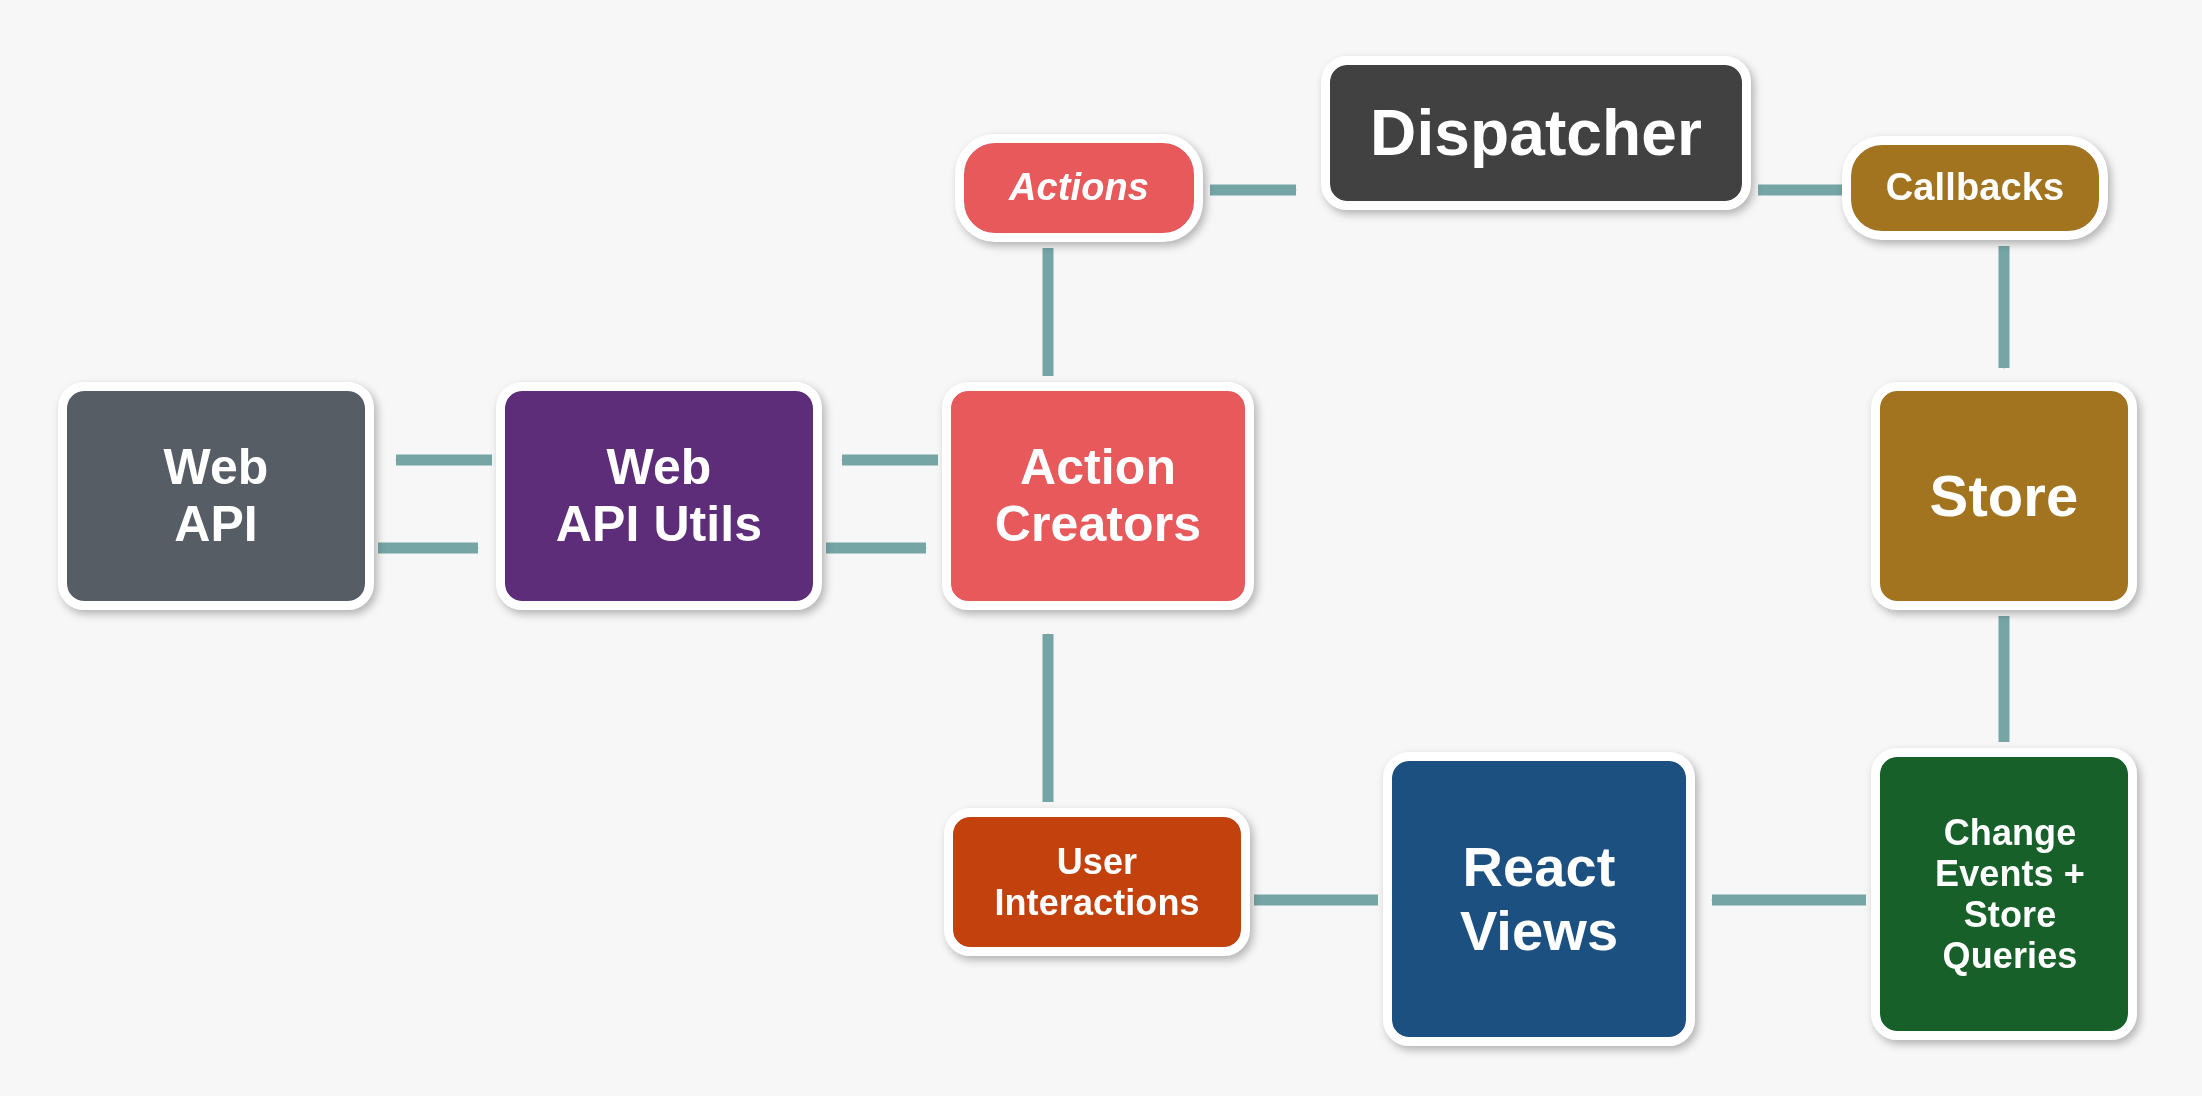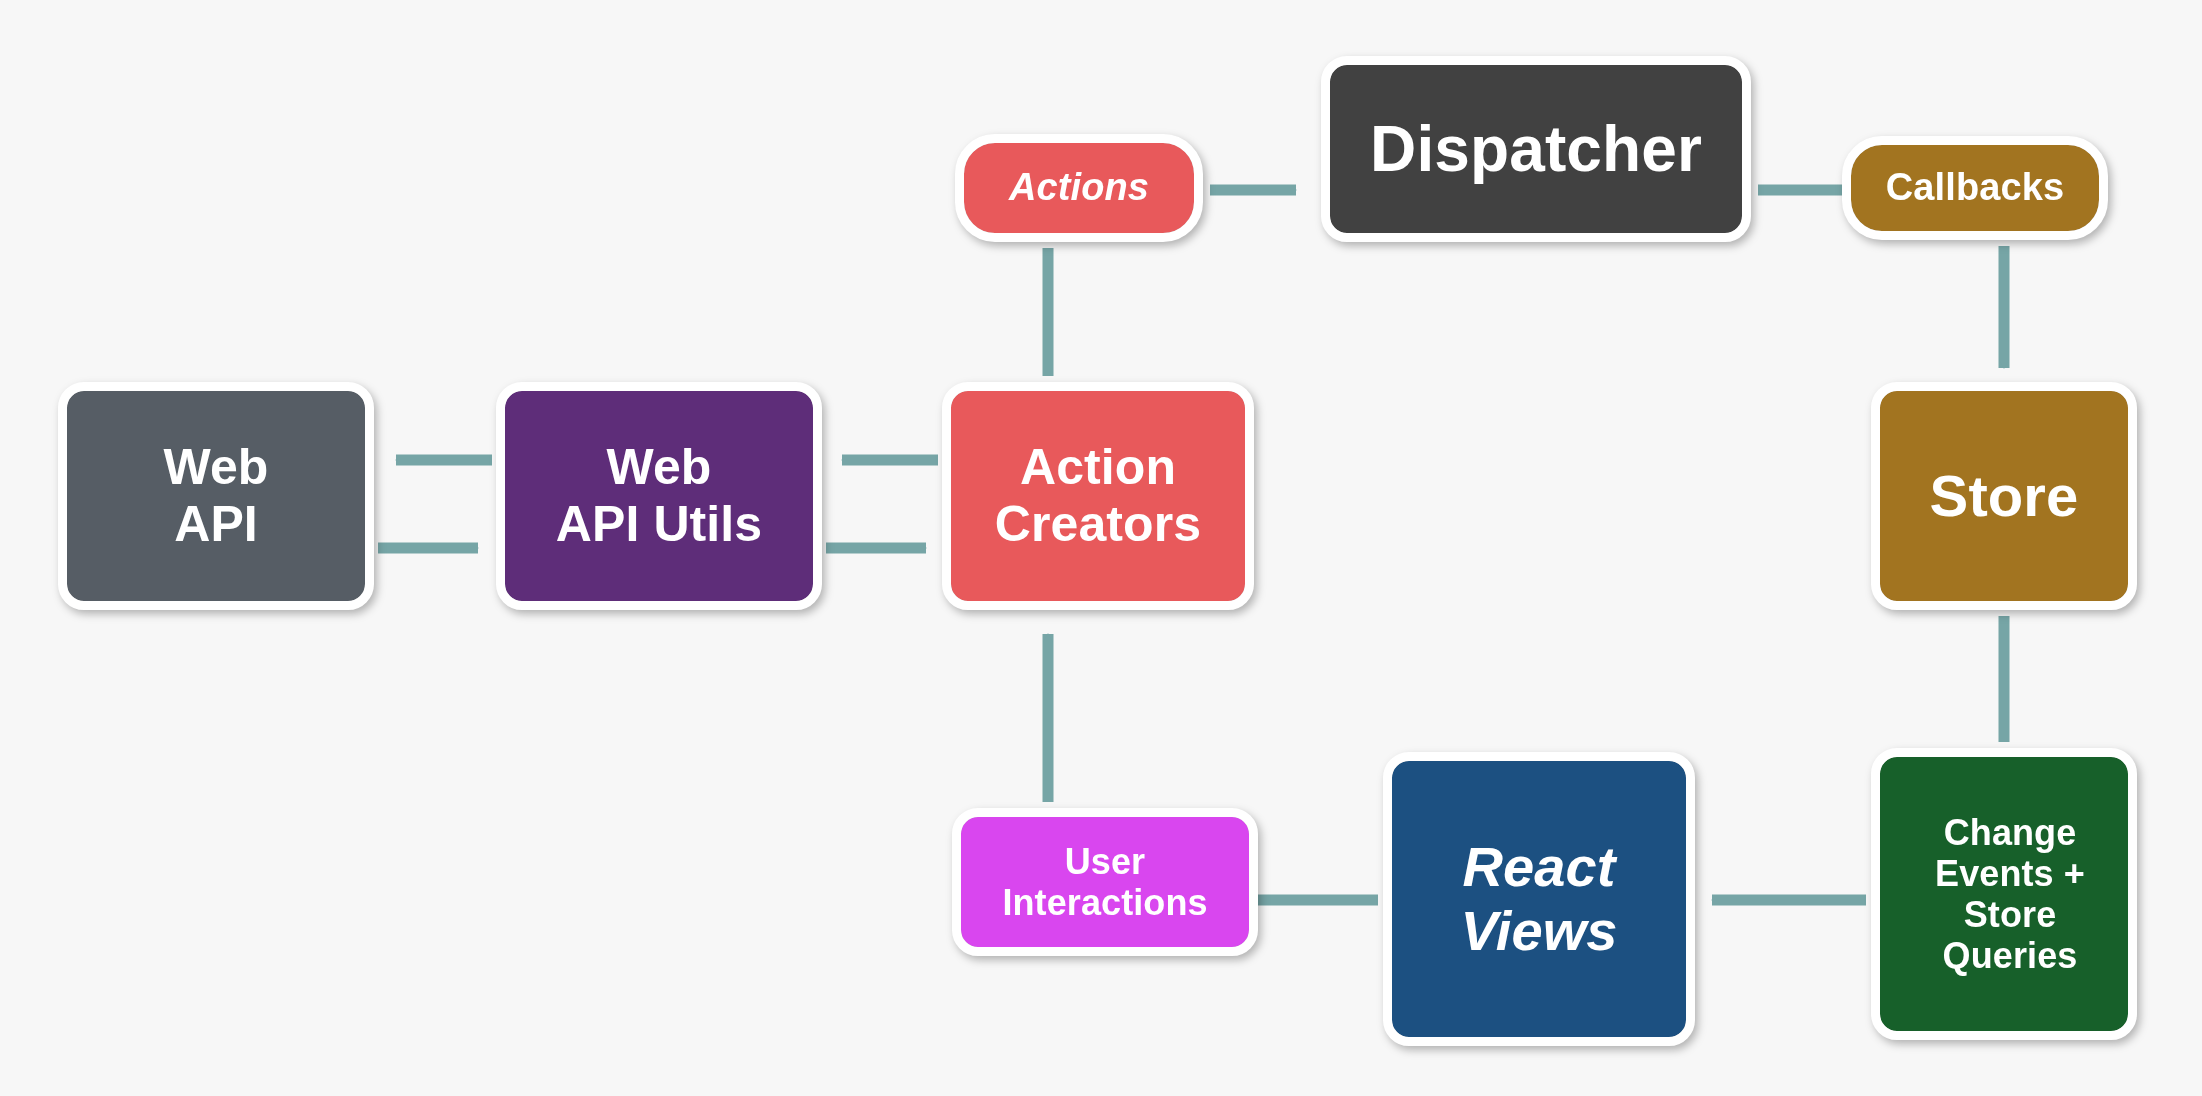--- a/index.html
+++ b/index.html
@@ -50,21 +50,21 @@
     border-radius: 40px;
   }
   .node-label {
     display: block;
     width: 100%;
     white-space: pre-line;
   }
 
   
   #node-actions          { left: 955px;  top: 134px; width: 248px; height: 108px; font-size: 38px; }
-  #node-dispatcher       { left: 1321px; top: 56px;  width: 430px; height: 186px; font-size: 64px; }
+  #node-dispatcher       { left: 1321px; top: 56px;  width: 430px; height: 154px; font-size: 64px; }
   #node-callbacks        { left: 1842px; top: 136px; width: 266px; height: 104px; font-size: 38px; }
   #node-store            { left: 1871px; top: 382px; width: 266px; height: 228px; font-size: 58px; }
   #node-change-events    { left: 1871px; top: 748px; width: 266px; height: 292px; font-size: 36px; }
   #node-react-views      { left: 1383px; top: 752px; width: 312px; height: 294px; font-size: 56px; }
   #node-user-interactions{ left: 944px;  top: 808px; width: 306px; height: 148px; font-size: 36px; }
   #node-action-creators  { left: 942px;  top: 382px; width: 312px; height: 228px; font-size: 50px; }
   #node-web-api-utils    { left: 496px;  top: 382px; width: 326px; height: 228px; font-size: 50px; }
   #node-web-api          { left: 58px;   top: 382px; width: 316px; height: 228px; font-size: 50px; }
 </style>
 </head>
@@ -123,26 +123,26 @@
     <span class="node-label">Store</span>
   </div>
 
   <div class="node" id="node-change-events" style="background-color: rgb(23, 96, 42); padding-left: 12px;">
     <span class="node-label">Change
 Events +
 Store
 Queries</span>
   </div>
 
-  <div class="node" id="node-react-views" style="background-color: rgb(28, 80, 129); font-style: italic;">
+  <div class="node" id="node-react-views" style="background-color: rgb(28, 80, 129);">
     <span class="node-label">React
 Views</span>
   </div>
 
-  <div class="node" id="node-user-interactions" style="background-color: #d946ef; margin-left: 8px;">
+  <div class="node" id="node-user-interactions" style="background-color: #c2410c;">
     <span class="node-label">User
 Interactions</span>
   </div>
 
   <div class="node" id="node-action-creators" style="background-color: rgb(232, 89, 91);">
     <span class="node-label">Action
 Creators</span>
   </div>
 
   <div class="node" id="node-web-api-utils" style="background-color: rgb(94, 45, 121);">

